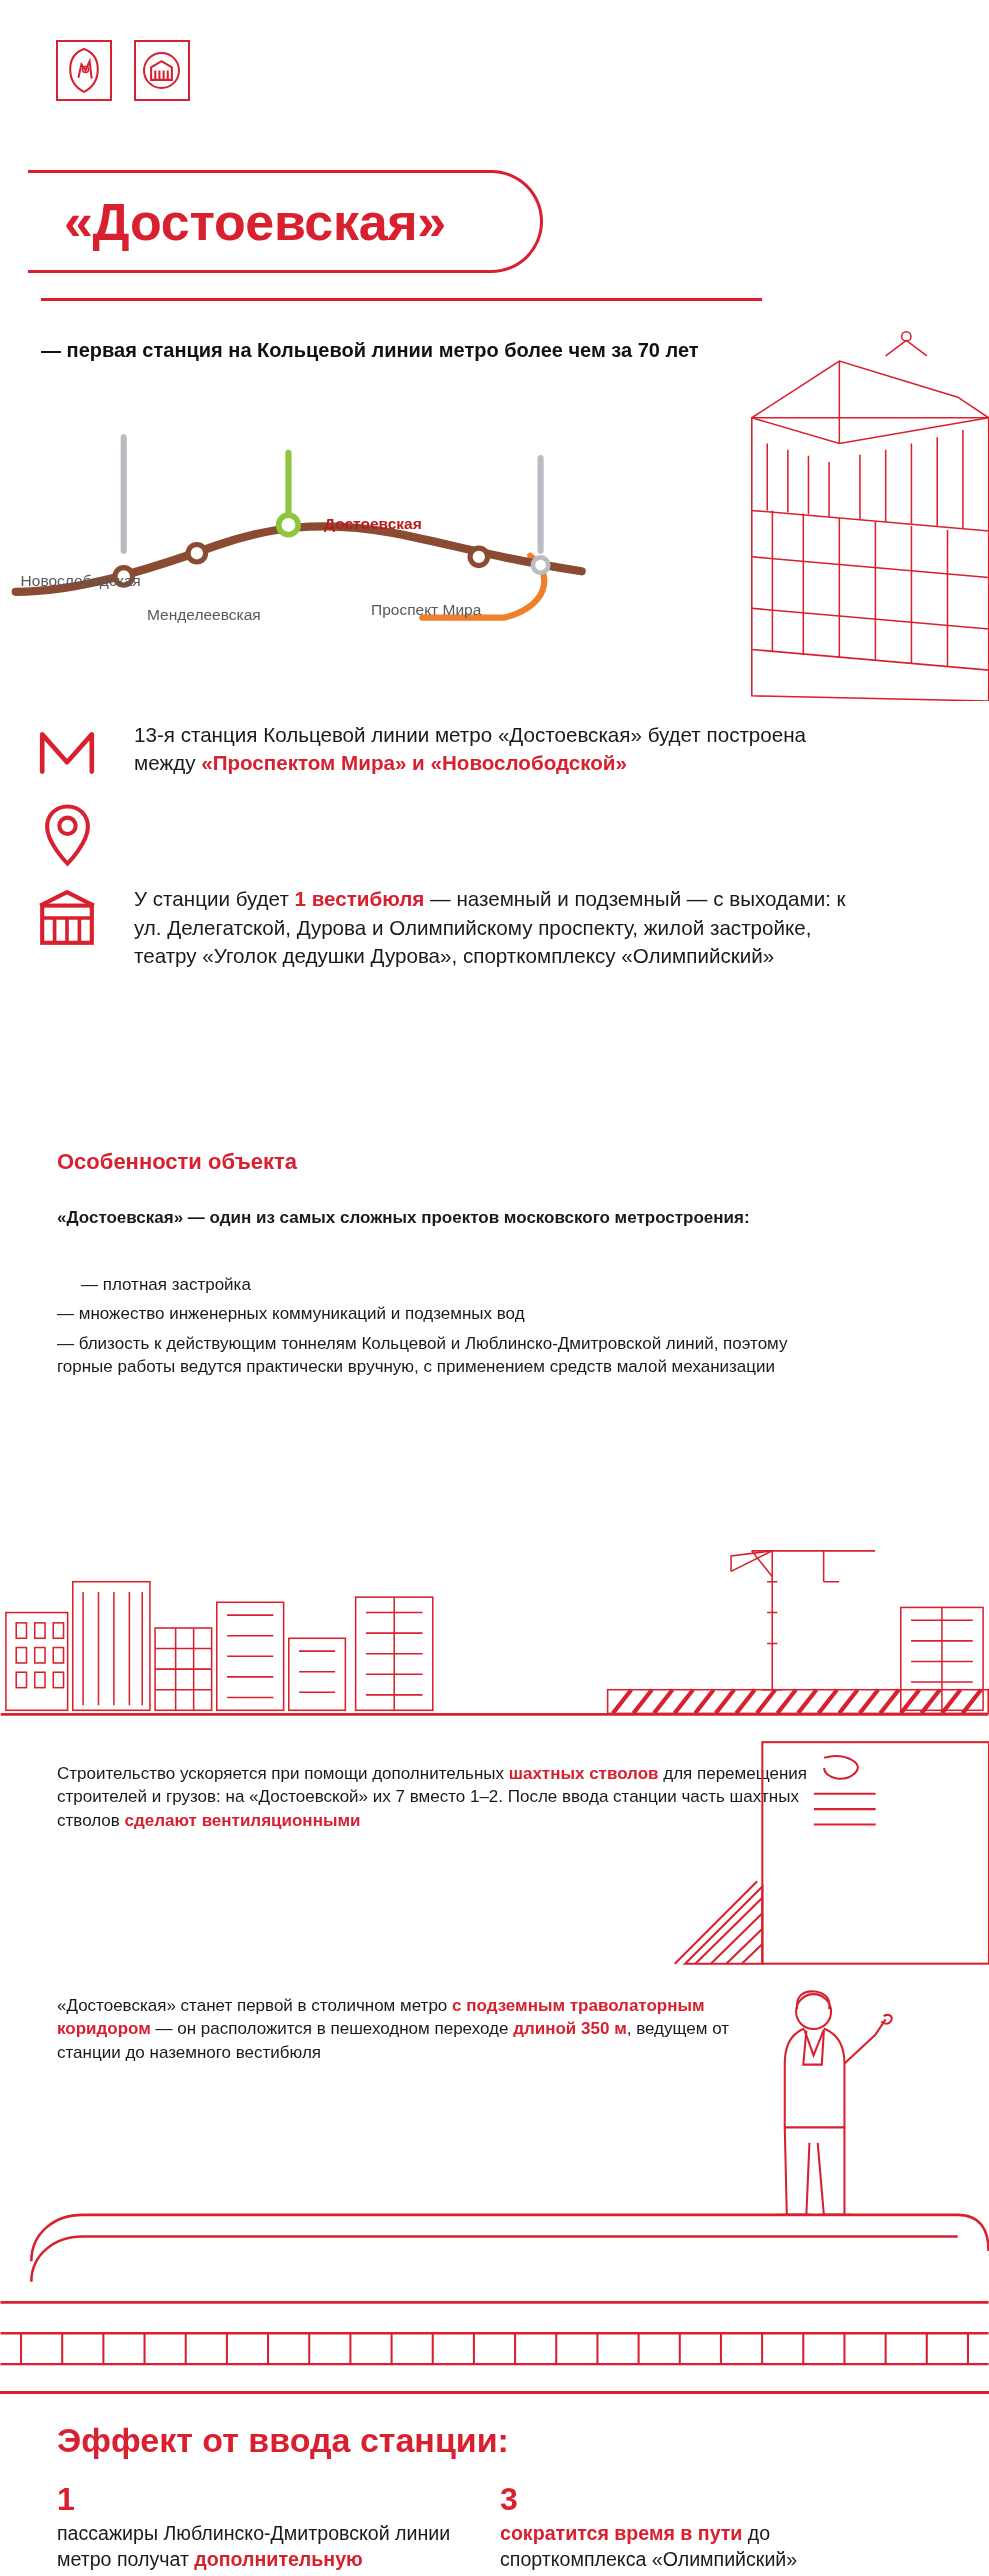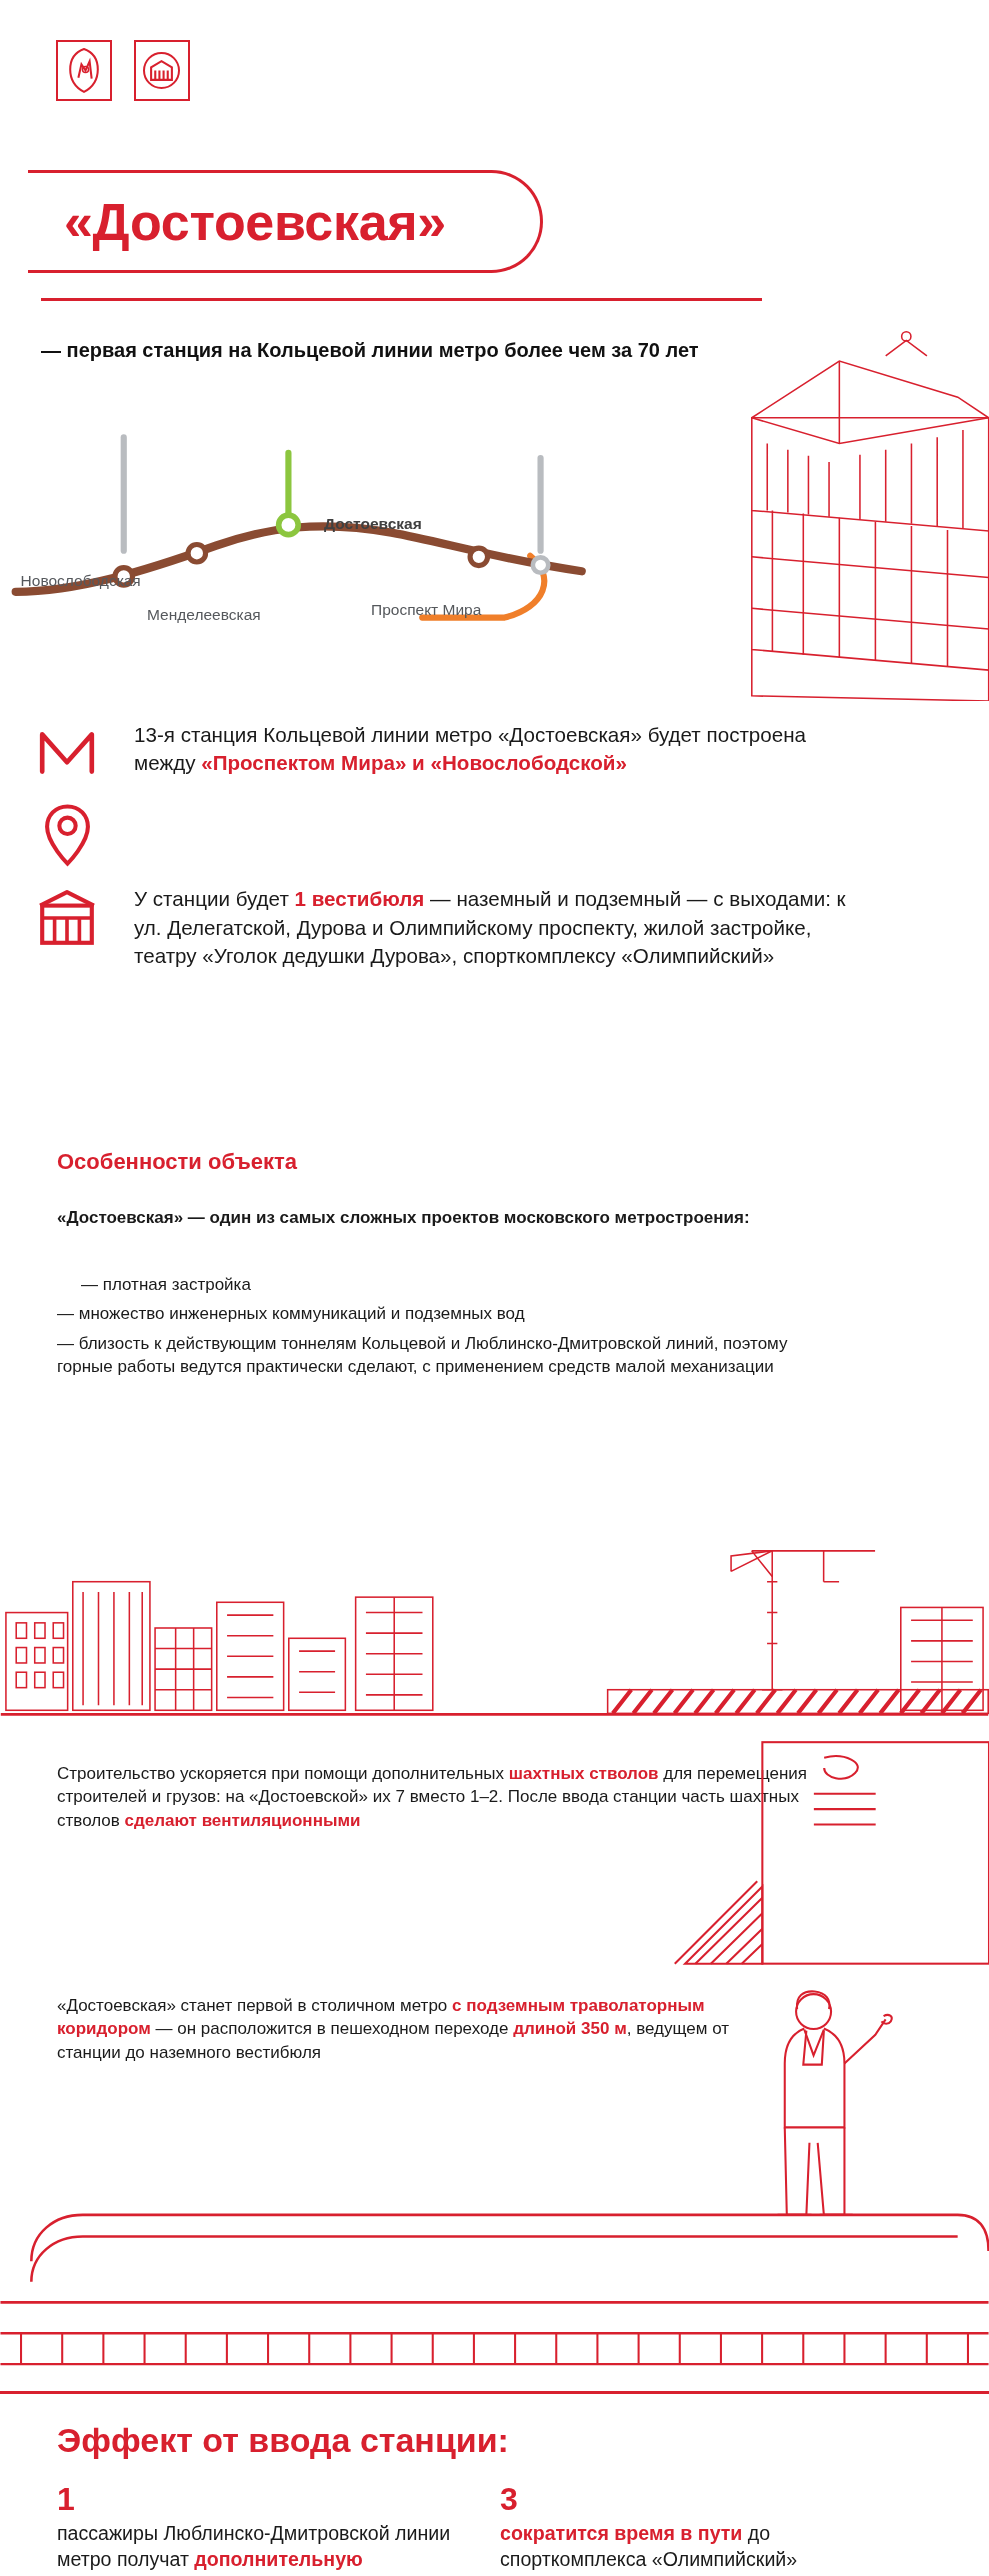--- a/index.html
+++ b/index.html
@@ -102,21 +102,21 @@
     left: 0px;
     width: 618px;
     height: 247px;
   }
   .map-label {
     position: absolute;
     font-size: 15.5px;
     color: #55585c;
     white-space: nowrap;
   }
-  .map-label.strong { color: #404040; }
+  .map-label.strong { color: #b91c1c; }
 
   
   .building {
     position: absolute;
     top: 289px;
     right: 0px;
     width: 392px;
     height: 412px;
   }
 
@@ -344,21 +344,21 @@
         <span>У станции будет </span><span class="red">1 вестибюля</span><span> — наземный и подземный — с выходами: к ул. Делегатской, Дурова и Олимпийскому проспекту, жилой застройке, театру «Уголок дедушки Дурова», спорткомплексу «Олимпийский»</span>
       </div>
     </div>
 
   </div>
 
   <div class="sect-h" style="top:1149px;">Особенности объекта</div>
   <div class="body-text" style="top:1206px; font-weight:bold;">«Достоевская» — один из самых сложных проектов московского метростроения:</div>
   <div class="body-text" style="top:1273px;margin-left:24px;">— плотная застройка</div>
   <div class="body-text" style="top:1302px;">— множество инженерных коммуникаций и подземных вод</div>
-  <div class="body-text" style="top:1332px; width:783px;">— близость к действующим тоннелям Кольцевой и Люблинско-Дмитровской линий, поэтому горные работы ведутся практически сделают, с применением средств малой механизации</div>
+  <div class="body-text" style="top:1332px; width:783px;">— близость к действующим тоннелям Кольцевой и Люблинско-Дмитровской линий, поэтому горные работы ведутся практически вручную, с применением средств малой механизации</div>
 
   <div class="construction">
     <svg width="989" height="216" viewBox="0 0 1920 420">
       <g fill="none" stroke="#d8202e" stroke-width="3">
 
         <rect x="10" y="180" width="120" height="190"></rect>
         <rect x="30" y="200" width="20" height="30"></rect>
           <rect x="66" y="200" width="20" height="30"></rect>
           <rect x="102" y="200" width="20" height="30"></rect>
         <rect x="30" y="248" width="20" height="30"></rect>

